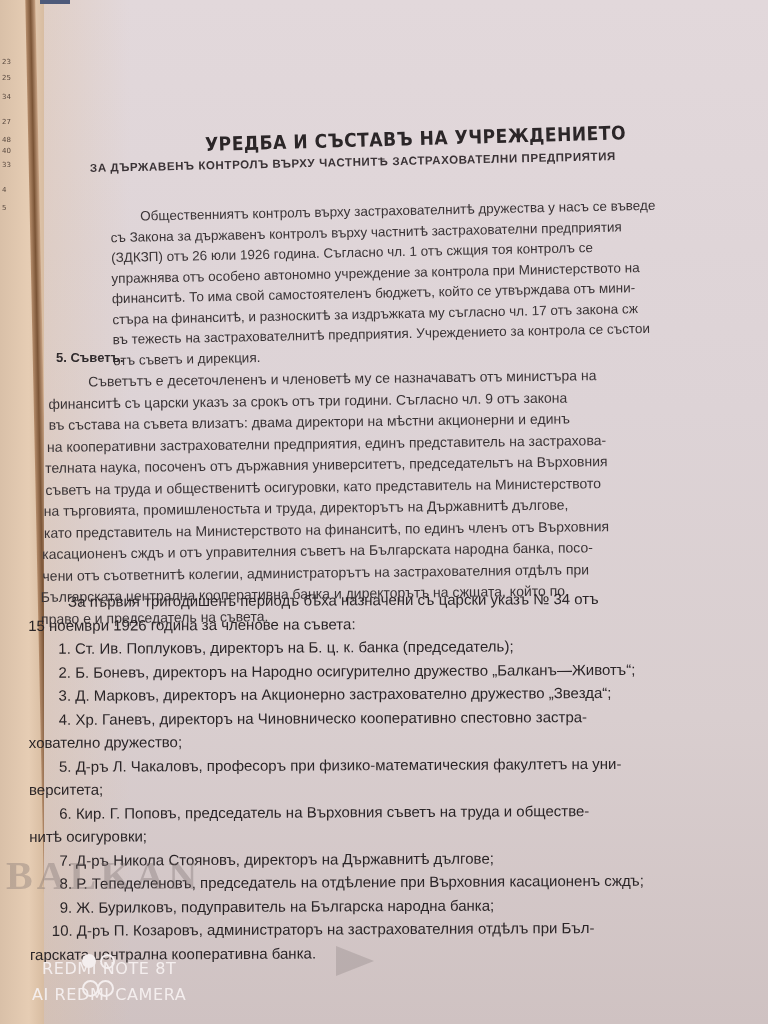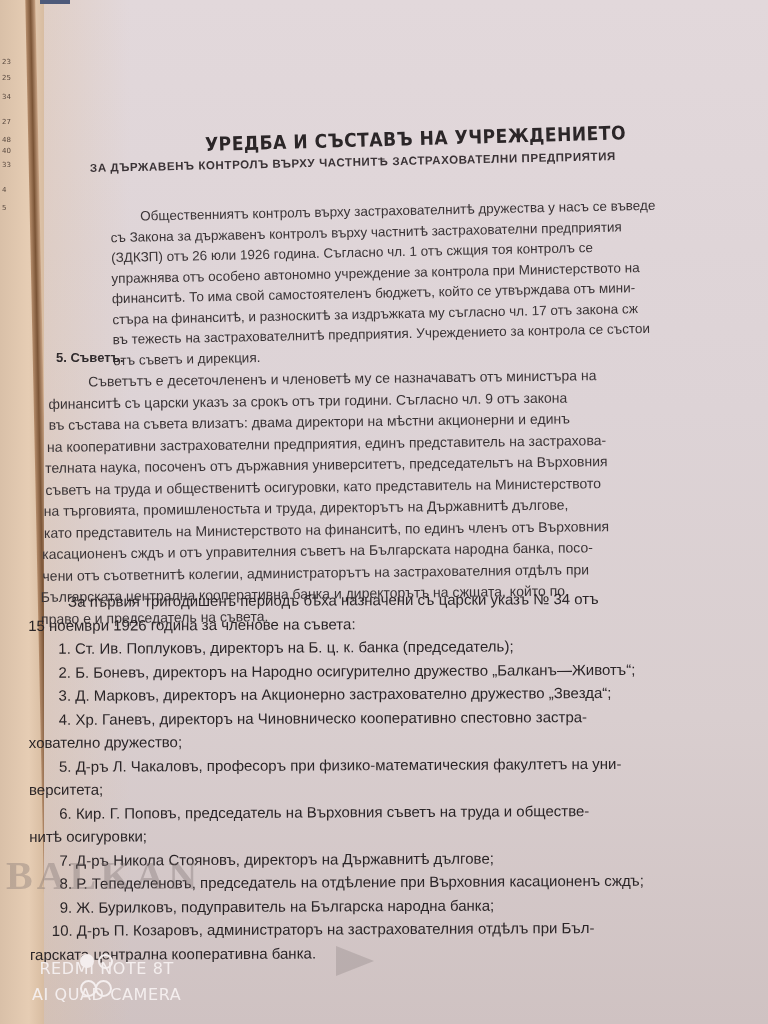--- a/index.html
+++ b/index.html
@@ -169,15 +169,15 @@
       <span class="dot filled"></span>
         <span class="dot ring"></span>
     </span>
     <span>REDMI NOTE 8T</span>
   </div>
   <div class="row">
     <span class="icon">
       <span class="inf a"></span>
         <span class="inf b"></span>
     </span>
-    <span>AI QUAD CAMERA</span>
+    <span>AI REDMI CAMERA</span>
   </div>
 </div>
 
 </body></html>

